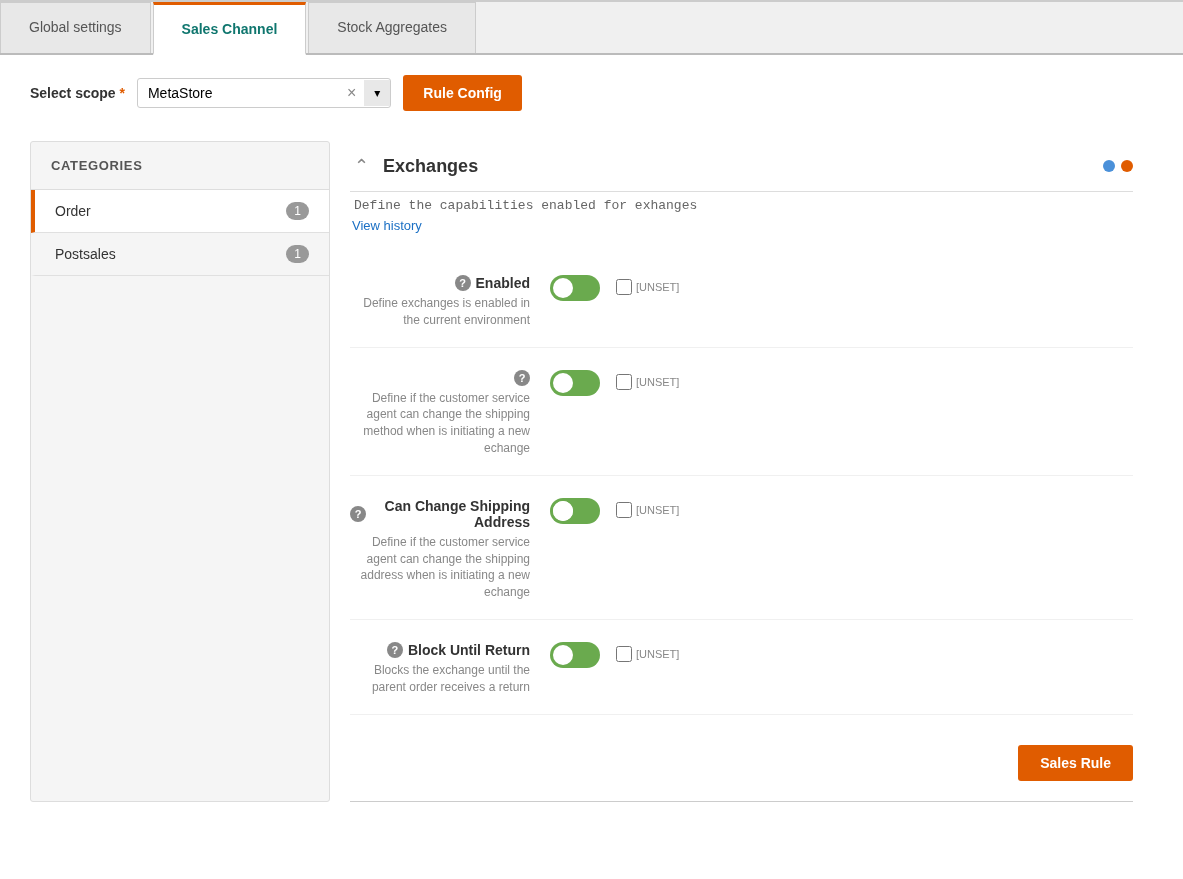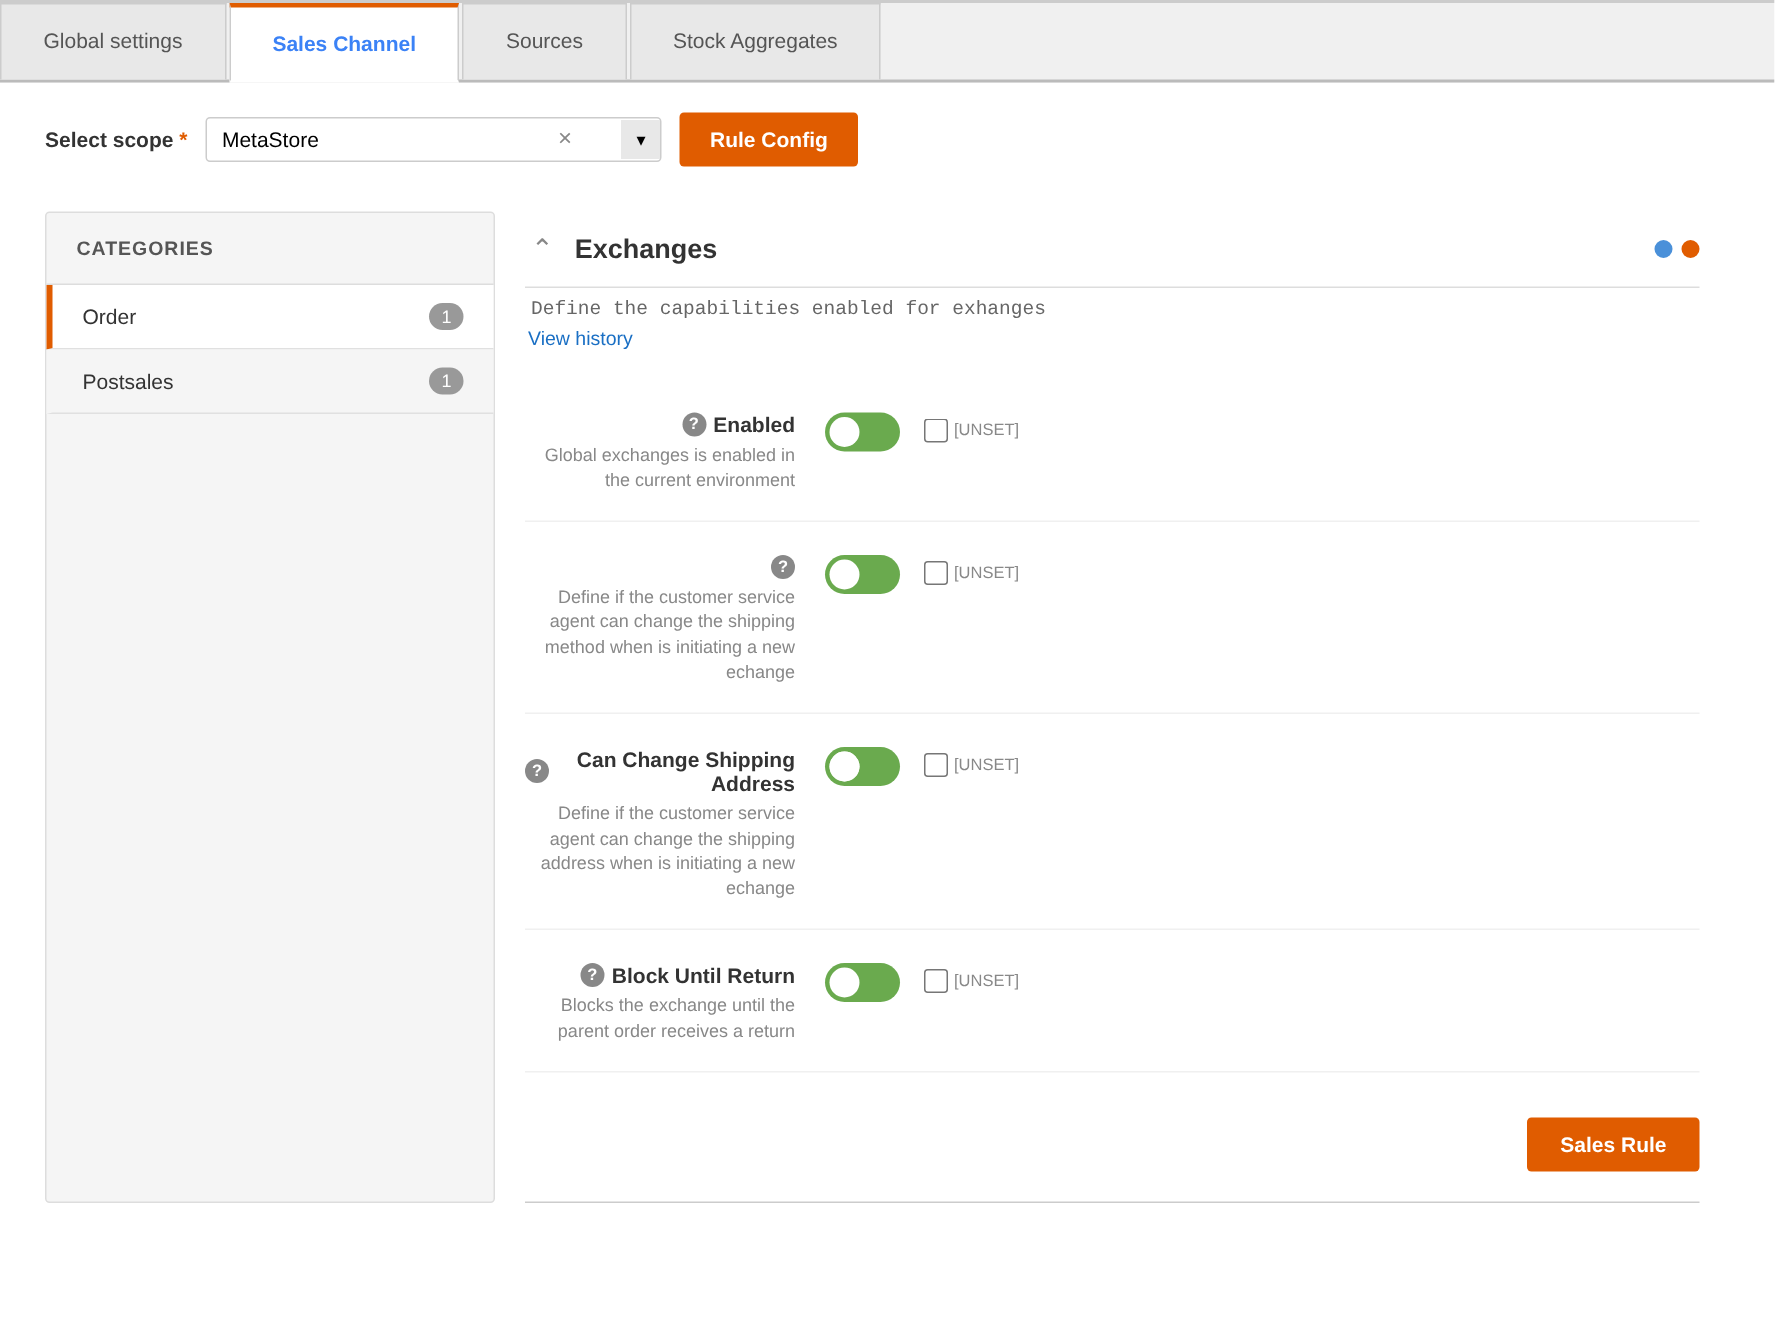--- a/index.html
+++ b/index.html
@@ -10,21 +10,21 @@
       font-size: 14px;
       color: #555;
       background: #e8e8e8;
       border: 1px solid #ccc;
       border-bottom: none;
       margin-right: 2px;
       font-weight: normal;
     }
     .tab.active {
       background: #fff;
-      color: #3b82f6;
+      color: #0f766e;
       font-weight: bold;
       border-top: 3px solid #e05c00;
       border-bottom: 2px solid #fff;
       margin-bottom: -2px;
     }
 
     
     .main { padding: 20px 30px; }
 
     
@@ -36,21 +36,20 @@
     }
     .scope-label { font-weight: bold; font-size: 14px; }
     .scope-label .required { color: #e05c00; }
     .scope-select-wrapper {
       display: flex;
       align-items: center;
       border: 1px solid #ccc;
       border-radius: 3px;
       background: #fff;
       min-width: 200px;
-      gap: 25px;
     }
     .scope-select-wrapper input {
       border: none;
       outline: none;
       padding: 6px 10px;
       font-size: 14px;
       flex: 1;
       background: transparent;
     }
     .scope-clear {
@@ -267,21 +266,20 @@
 <body>
 
 <div style="display:flex; border-bottom:2px solid #ccc; background:#f0f0f0;">
 </div>
 
 <div>
 
   <div style="display:flex; background:#f0f0f0; border-bottom:2px solid #bbb;">
     <div class="tab" id="tab-0">Global settings</div>
     <div class="tab active" id="tab-1">Sales Channel</div>
-    <div class="tab" id="tab-2">Sources</div>
     <div class="tab" id="tab-3">Stock Aggregates</div>
   </div>
 
   <div class="main">
 
     <div class="scope-row">
       <label class="scope-label">
         <span>Select scope</span>
         <span class="required"> *</span>
       </label>
@@ -327,21 +325,21 @@
         </div>
 
         <div class="settings-container">
 
           <div class="setting-row">
             <div class="setting-label-col">
               <div class="setting-label">
                 <span class="help-icon">?</span>
                 <span>Enabled</span>
               </div>
-              <div class="setting-desc">Global exchanges is enabled in the current environment</div>
+              <div class="setting-desc">Define exchanges is enabled in the current environment</div>
             </div>
             <div class="setting-control-col">
               <label class="toggle-wrapper toggle-on">
                 <input type="checkbox" checked="" style="">
                 <span class="toggle-slider"></span>
               </label>
               <div class="unset-col">
                 <input type="checkbox" class="unset-checkbox" style="">
                 <span class="unset-label">[UNSET]</span>
               </div>

